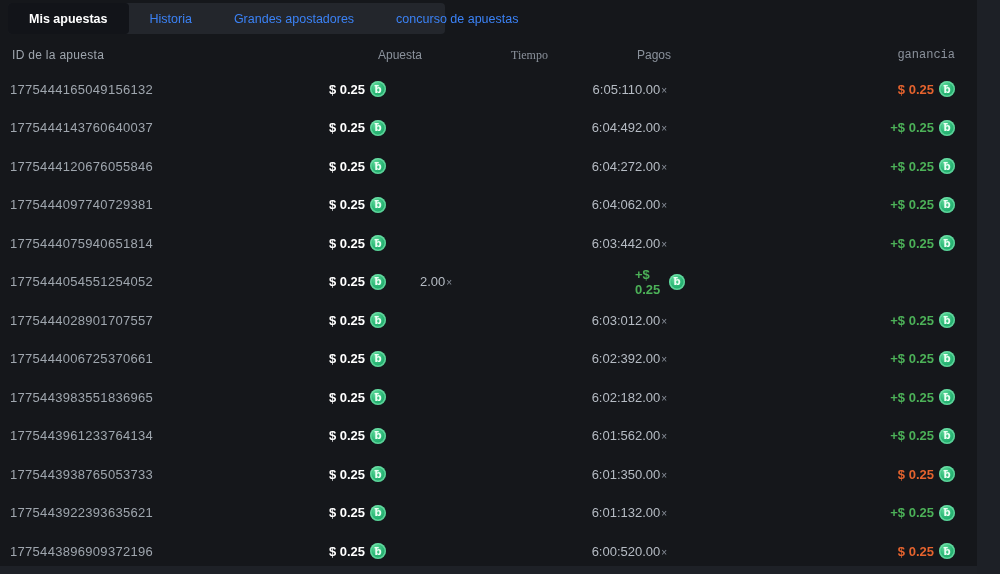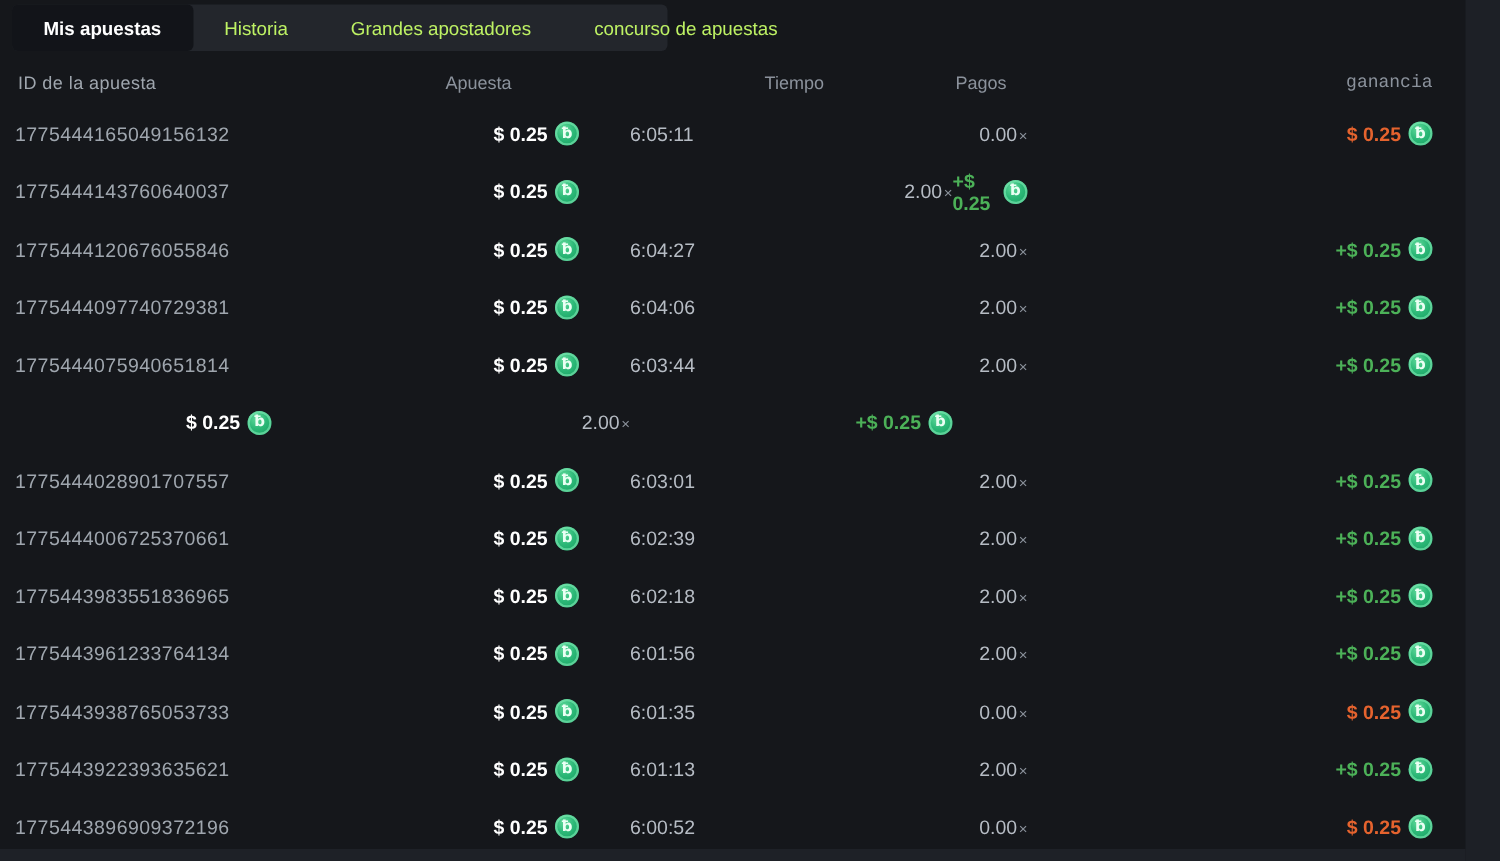--- a/index.html
+++ b/index.html
@@ -13,47 +13,47 @@
   .panel { position:absolute; inset:0; }
 
   
   .tabbar {
     position:absolute; left:8px; top:3px; height:31px; width:437px;
     background:#23262c; border-radius:4px;
     display:flex; align-items:stretch;
   }
   .tab {
     display:flex; align-items:center; justify-content:center;
-    padding:0 21px; font-size:12.5px; color:#bef264;
+    padding:0 21px; font-size:12.5px; color:#3b82f6;
     cursor:pointer; white-space:nowrap; border-radius:4px;
   }
   .tab.active {
     background:#121419; color:#ffffff; font-weight:bold;
   }
 
   
   .table { position:absolute; left:0; top:40px; width:1000px; }
   .thead, .row {
     display:grid;
     grid-template-columns:285px 125px 215px 50px 1fr;
     align-items:center;
     padding:0 45px 0 10px;
   }
   .thead { height:30px; font-size:12px; color:#8b929c;padding-left:12px; }
   .row { height:38.5px; font-size:13px; }
   .c-id { text-align:left; color:#9fa6ae; letter-spacing:0.3px; }
   .c-bet { display:flex; justify-content:center; align-items:center; gap:5px;
            color:#ffffff; font-weight:bold; }
-  .c-time { text-align:left; color:#b6bcc4; }
-  .c-payout { text-align:right; color:#b6bcc4; white-space:nowrap; }
+  .c-time { text-align:right; color:#b6bcc4; }
+  .c-payout { text-align:left; color:#b6bcc4; white-space:nowrap; }
   .c-payout .mult { font-size:10px; color:#8b929c; margin-left:1px; }
   .c-profit { display:flex; justify-content:flex-end; align-items:center; gap:5px;
               font-weight:bold; }
-  .h-bet { text-align:left; }
-  .h-time { text-align:center; }
+  .h-bet { text-align:right; }
+  .h-time { text-align:center;font-family:Liberation Serif, serif; }
   .h-payout { text-align:left; }
   .h-profit { text-align:right;font-family:Liberation Mono, monospace; }
   .win  { color:#4cb158; }
   .loss { color:#e5632e; }
 
   .coin {
     width:16px; height:16px; border-radius:50%;
     background:radial-gradient(circle at 38% 32%, #5fd99a 0%, #2cb877 45%, #149c5e 100%);
     box-shadow:inset 0 0 0 1.5px rgba(140,240,190,0.55);
     display:inline-flex; align-items:center; justify-content:center;
@@ -115,20 +115,21 @@
       <span>$ 0.25</span>
       <span class="coin">ƀ</span>
     </div>
   </div>
         <div class="row">
     <div class="c-id">1775444143760640037</div>
     <div class="c-bet">
       <span>$ 0.25</span>
       <span class="coin">ƀ</span>
     </div>
+    <div class="c-time">6:04:49</div>
     <div class="c-payout">
       <span>2.00</span><span class="mult">×</span>
     </div>
     <div class="c-profit win">
       <span>+$ 0.25</span>
       <span class="coin">ƀ</span>
     </div>
   </div>
         <div class="row">
     <div class="c-id">1775444120676055846</div>
@@ -169,20 +170,21 @@
     <div class="c-time">6:03:44</div>
     <div class="c-payout">
       <span>2.00</span><span class="mult">×</span>
     </div>
     <div class="c-profit win">
       <span>+$ 0.25</span>
       <span class="coin">ƀ</span>
     </div>
   </div>
         <div class="row">
+    <div class="c-id">1775444054551254052</div>
     <div class="c-bet">
       <span>$ 0.25</span>
       <span class="coin">ƀ</span>
     </div>
     <div class="c-payout">
       <span>2.00</span><span class="mult">×</span>
     </div>
     <div class="c-profit win">
       <span>+$ 0.25</span>
       <span class="coin">ƀ</span>

